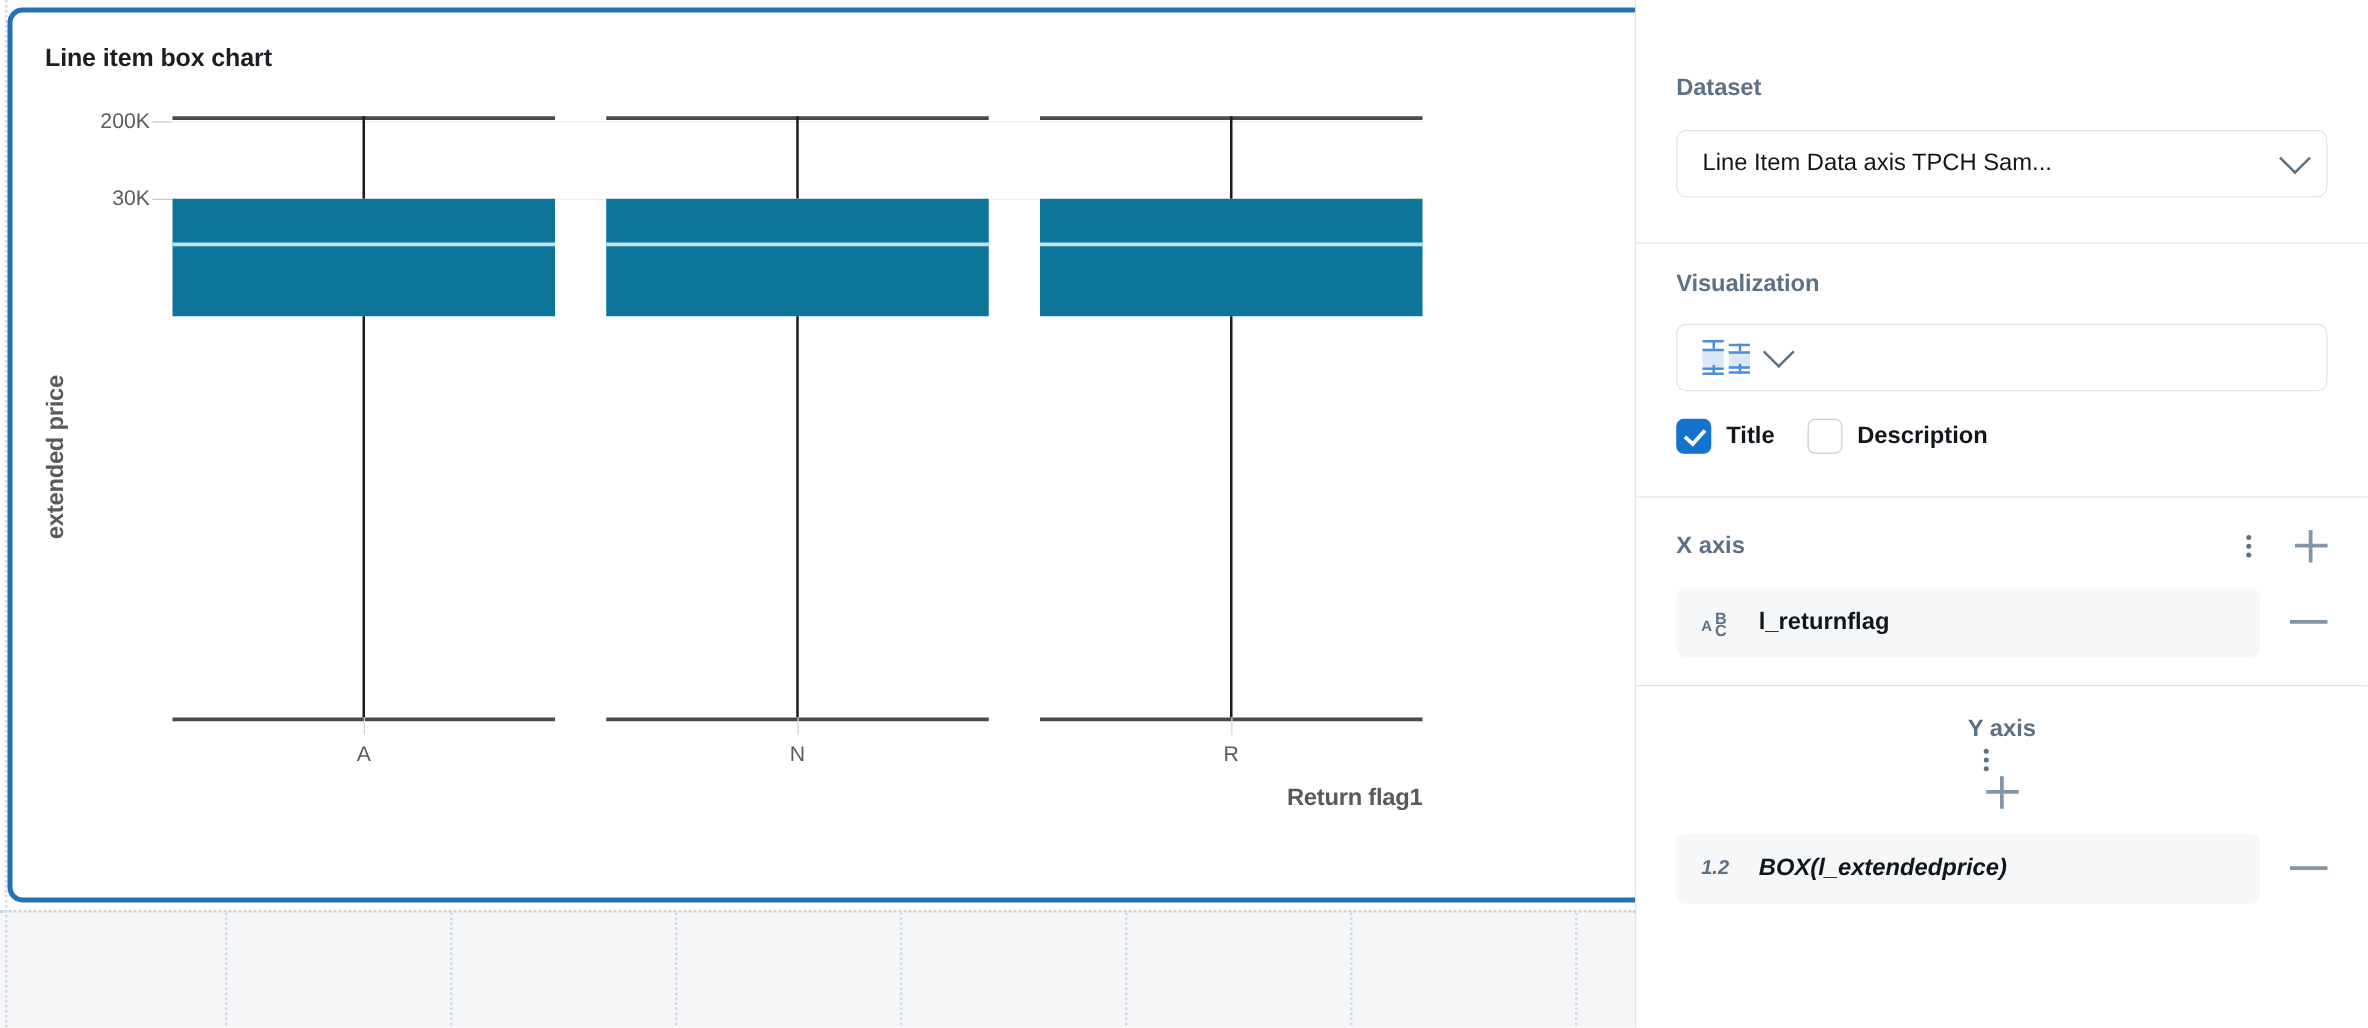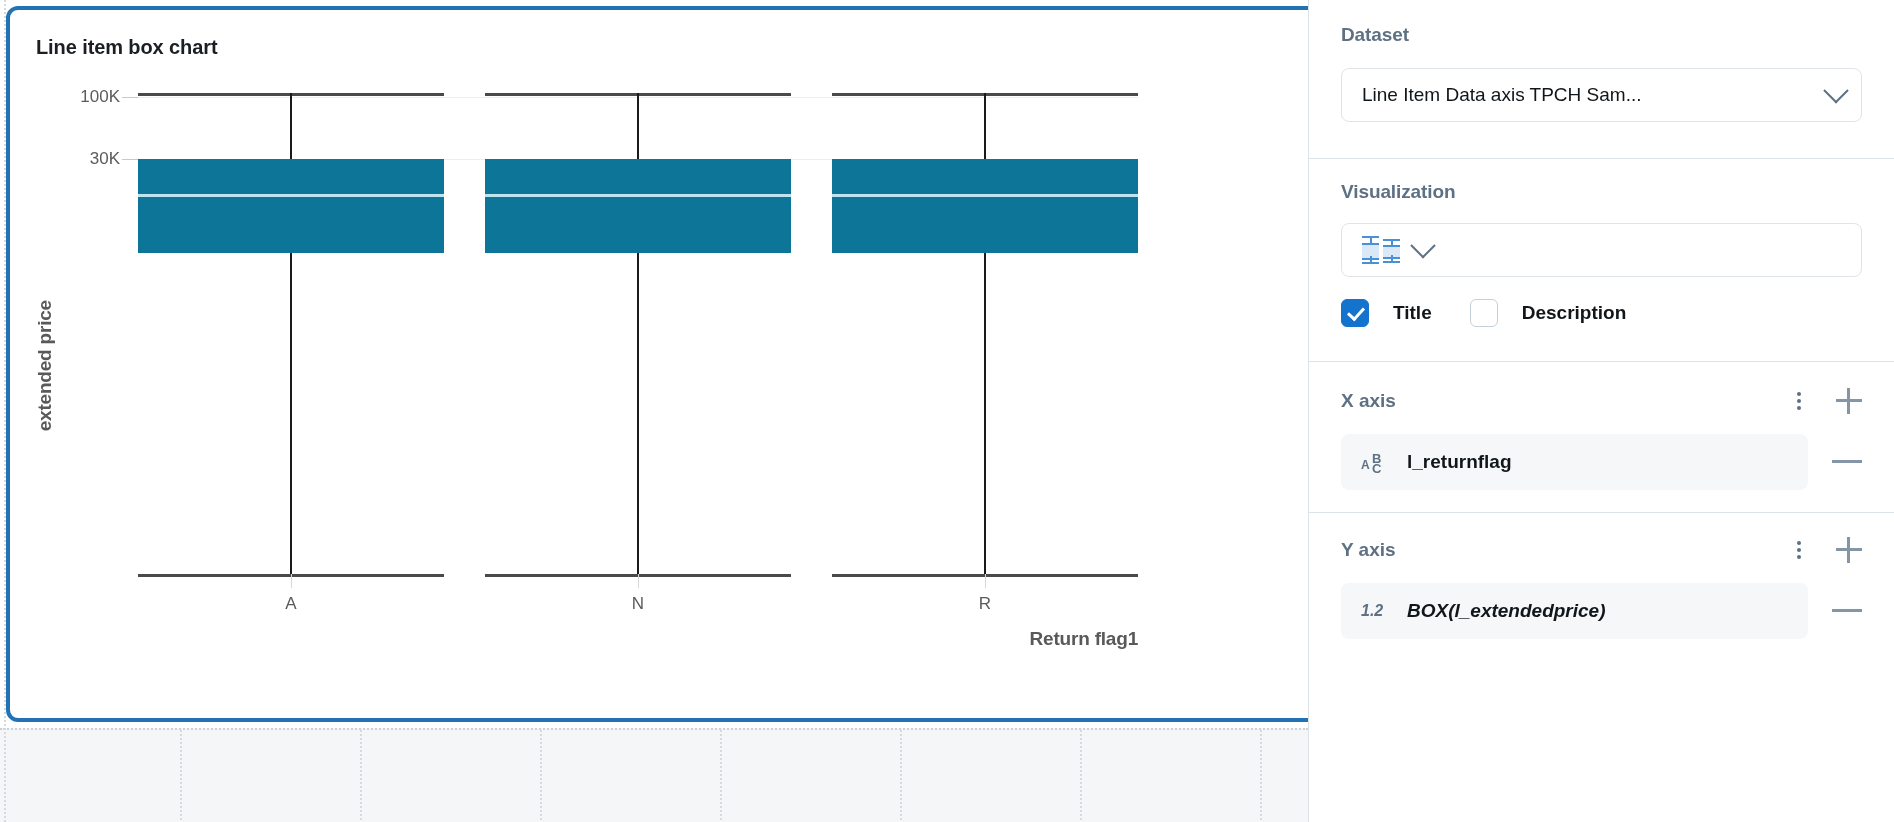--- a/index.html
+++ b/index.html
@@ -140,21 +140,21 @@
   .divider{height:1px;background:#dce3e8;margin:0;}
 
   .viz-icon{
     width:42px;height:30px;flex:0 0 42px;margin-right:10px;position:relative;
   }
   .bp{position:absolute;width:17px;}
   .bp .cap{position:absolute;left:0;right:0;height:2px;background:#4a90d9;}
   .bp .stem{position:absolute;left:50%;width:2px;background:#4a90d9;transform:translateX(-1px);}
   .bp .bx{position:absolute;left:0;right:0;background:#dbe9f7;border-top:2px solid #4a90d9;border-bottom:2px solid #4a90d9;}
 
-  .checkrow{display:flex;align-items:center;gap:12px;text-align:center;}
+  .checkrow{display:flex;align-items:center;gap:0;text-align:center;}
   .cb{
     width:28px;height:28px;border-radius:6px;box-sizing:border-box;
     flex:0 0 28px;position:relative;cursor:pointer;
   }
   .cb.on{background:#1473cd;border:1px solid #1473cd;}
   .cb.off{background:#fff;border:1px solid #c3d0db;}
   .cb.on:after{
     content:"";position:absolute;left:9px;top:4px;width:7px;height:13px;
     border-right:3px solid #fff;border-bottom:3px solid #fff;
     transform:rotate(42deg);
@@ -228,21 +228,21 @@
       <div class="kebab">
         <span></span>
           <span></span>
           <span></span>
       </div>
 
       <div class="plot">
 
         <div class="ylabel">extended price</div>
 
-        <div class="ytick" style="top:21px">100K</div>
+        <div class="ytick" style="top:21px">200K</div>
         <div class="ytick-line" style="top:31px"></div>
         <div class="gridline" style="top:31px"></div>
 
         <div class="ytick" style="top:83px">30K</div>
         <div class="ytick-line" style="top:93px"></div>
         <div class="gridline" style="top:93px"></div>
 
         <div class="plotarea">
 
           <div class="boxgroup" style="left:0px;width:306px;">
@@ -284,21 +284,21 @@
         </div>
 
         <div class="xlabel">Return flag1</div>
 
       </div>
     </div>
   </div>
 
   <div class="panel">
 
-    <div class="sec" style="padding-top:24px;">
+    <div class="sec" style="padding-top:24px;margin-top:36px;">
       <div class="sec-title">Dataset</div>
       <div class="select" style="margin-top:22px;">
         <span class="val">Line Item Data axis TPCH Sam...</span>
         <span class="chev"></span>
       </div>
     </div>
 
     <div class="divider" style="margin-top:36px;"></div>
 
     <div class="sec" style="padding-top:22px;">
@@ -353,21 +353,21 @@
               <span class="c">C</span>
             </span>
         </span>
         <span class="name">l_returnflag</span>
       </span>
       <span class="minus"></span>
     </div>
 
     <div class="divider" style="margin-top:22px;"></div>
 
-    <div class="axis-head" style="margin-top:24px;">
+    <div class="axis-head" style="margin-top:24px;flex-direction:column;">
       <span class="t">Y axis</span>
       <span class="mini-kebab">
           <i></i>
           <i></i>
           <i></i>
         </span>
       <span class="plus"></span>
     </div>
 
     <div class="field-row" style="margin-top:20px;font-style:italic;">

